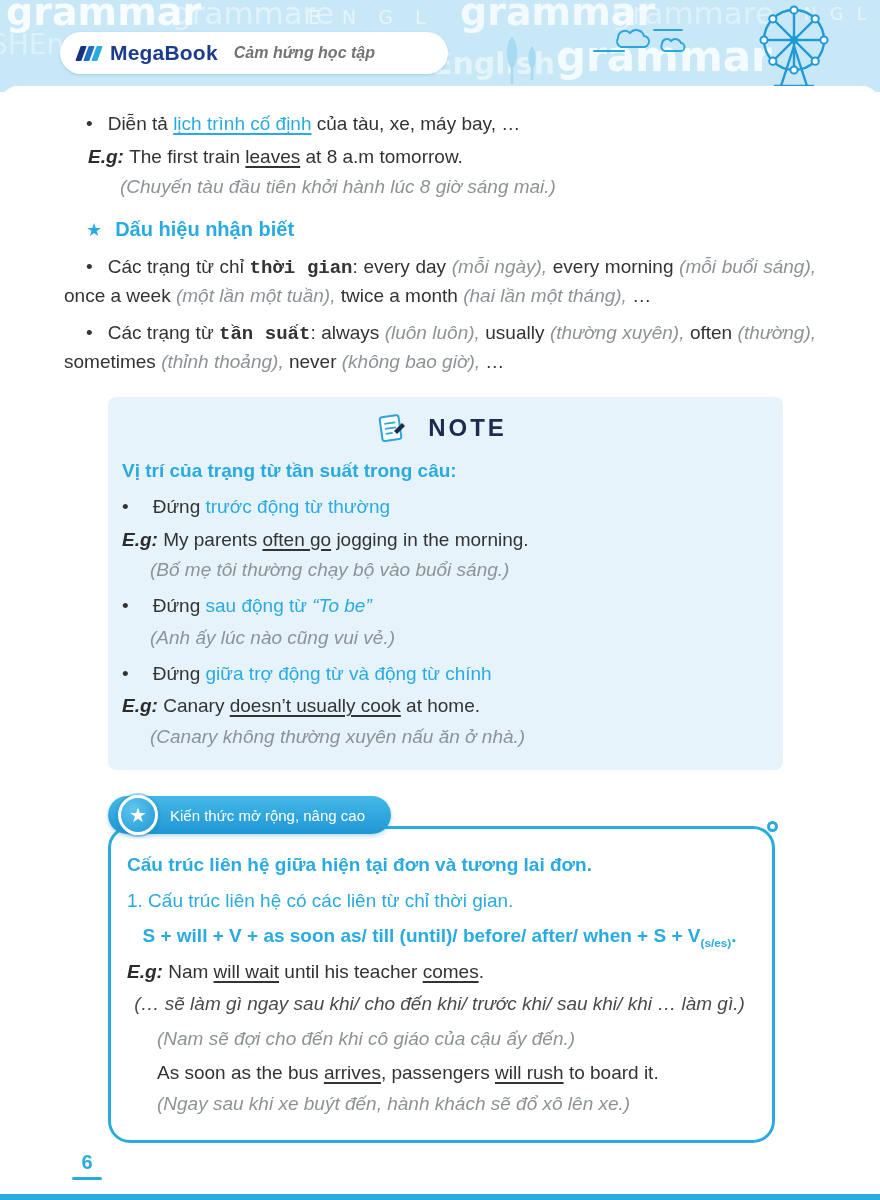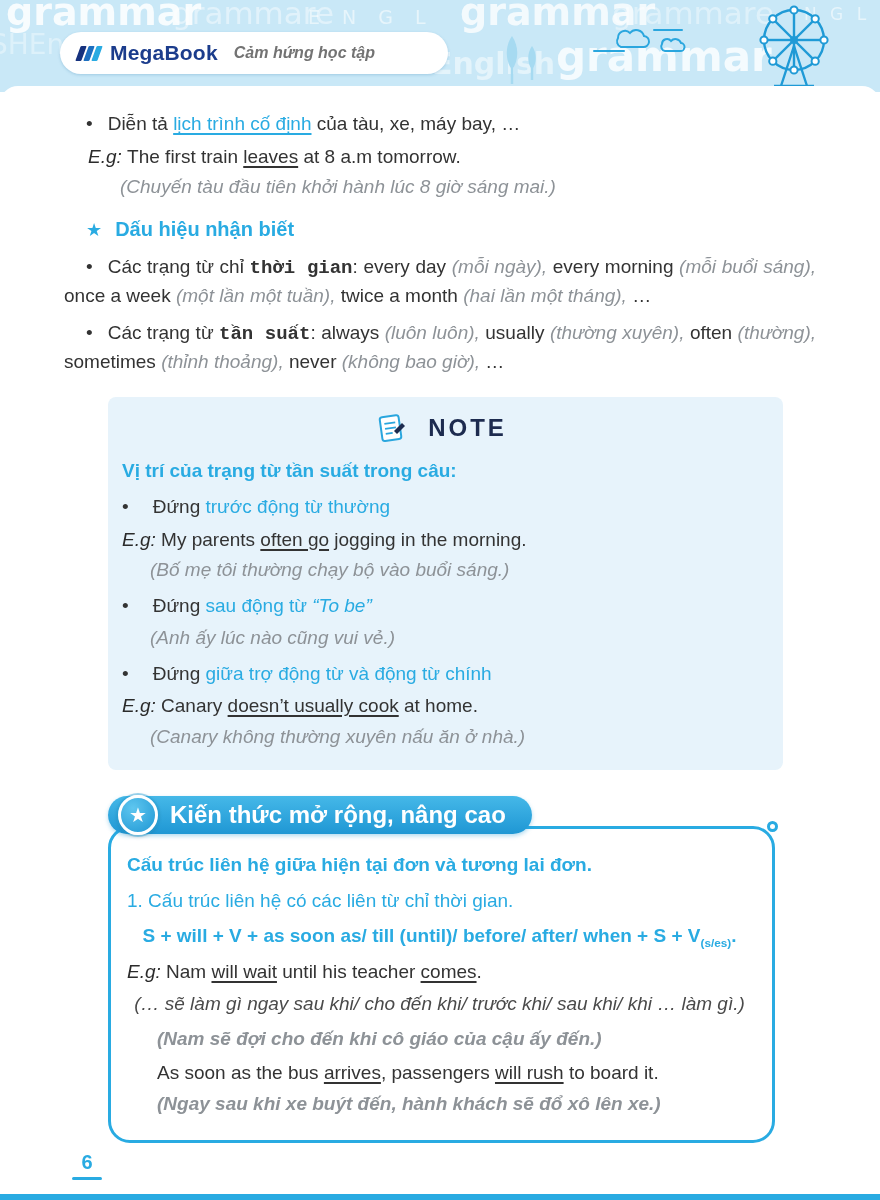--- a/index.html
+++ b/index.html
@@ -55,21 +55,21 @@
   .trans{padding-left:56px;margin-bottom:16px;color:var(--muted);}
   .just{text-align:justify;margin-bottom:8px;}
   .sec-head{font-size:20px;font-weight:700;color:var(--accent);text-indent:22px;margin:14px 0 12px;}
   .sec-head .star{margin-right:13px;font-size:18px;font-weight:400;}
 
   .s-blue{color:var(--accent);}
   .s-b{font-weight:700;font-family:Liberation Mono, monospace;}
   .s-u{text-decoration:underline;text-underline-offset:3px;text-decoration-thickness:1.5px;}
   .s-g{color:var(--muted);font-style:italic;}
   .s-i{font-style:italic;}
-  .s-eg{font-weight:400;font-style:italic;color:#2b2b2b;}
+  .s-eg{font-weight:700;font-style:italic;color:#2b2b2b;}
   .s-bb{color:var(--accent);font-weight:700;}
   .s-sub{vertical-align:sub;font-size:.62em;font-weight:700;}
 
   
   .note-box{margin:20px 33px 0 44px;background:var(--note-bg);border-radius:8px;
     padding:16px 22px 12px 14px;}
   .note-title{display:flex;align-items:center;justify-content:center;gap:22px;margin-bottom:14px;}
   .note-title-text{font-size:24px;font-weight:800;color:#1d2b4f;letter-spacing:3px;}
   .nb-head{font-size:19px;font-weight:700;color:var(--accent);margin-bottom:8px;}
   .nb-bullet{margin-bottom:4px;}
@@ -79,30 +79,30 @@
 
   
   .exp{position:relative;margin:56px 41px 0 44px;border:3px solid var(--accent);border-radius:22px;}
   .exp-tab{position:absolute;top:-33px;left:-3px;height:38px;display:inline-flex;align-items:center;
     background:linear-gradient(180deg,#45b8e8,#1f97d4);border-radius:20px;
     padding:0 26px 0 10px;box-shadow:0 2px 4px rgba(31,151,212,.35);}
   .exp-star-badge{width:40px;height:40px;border-radius:50%;background:radial-gradient(circle at 35% 30%,#5ec6ef,#1f97d4);
     border:3px solid #fff;box-shadow:0 0 0 2px rgba(42,166,222,.45),0 1px 4px rgba(0,0,0,.25);
     display:flex;align-items:center;justify-content:center;margin-right:12px;flex:none;}
   .exp-star-badge .glyph{color:#fff;font-size:20px;line-height:1;}
-  .exp-tab-label{color:#fff;font-weight:700;font-size:24px;white-space:nowrap;}
+  .exp-tab-label{color:#fff;font-weight:400;font-size:15px;white-space:nowrap;}
   .corner-dot{position:absolute;top:-8px;right:-6px;width:11px;height:11px;border:3px solid var(--accent);
     border-radius:50%;background:#fff;}
   .exp-body{padding:22px 20px 16px 16px;}
   .exp-h1{font-size:19px;font-weight:700;color:var(--accent);margin-bottom:7px;}
   .exp-h2{font-size:19px;color:var(--accent);margin-bottom:7px;}
   .exp-formula{text-align:center;margin-bottom:7px;}
   .exp-fnote{text-align:center;margin-bottom:7px;font-style:italic;color:#4a4a4a;}
   .exp-eg{margin-bottom:3px;}
-  .exp-trans{padding-left:30px;margin-bottom:5px;font-weight:bold;}
+  .exp-trans{padding-left:30px;margin-bottom:5px;}
   .exp-cont{padding-left:30px;margin-bottom:3px;}
 
   
   .page-num-wrap{position:absolute;left:72px;bottom:20px;}
   .page-num{font-size:20px;font-weight:700;color:var(--accent);text-align:center;width:30px;}
   .page-num-line{width:30px;height:3px;background:var(--accent);margin-top:3px;border-radius:2px;}
   .bottom-bar{position:absolute;left:0;right:0;bottom:0;height:6px;background:var(--accent);}
 </style>
 </head>
 <body>

